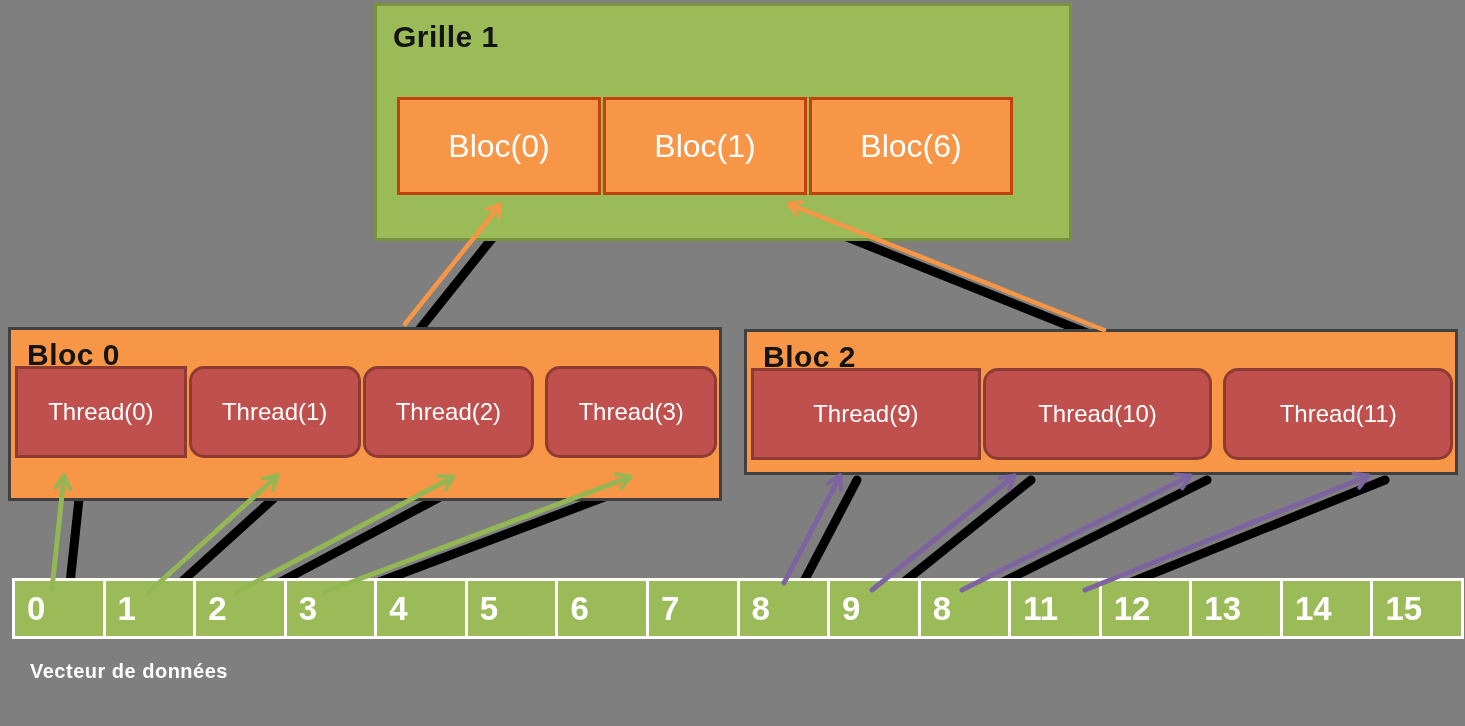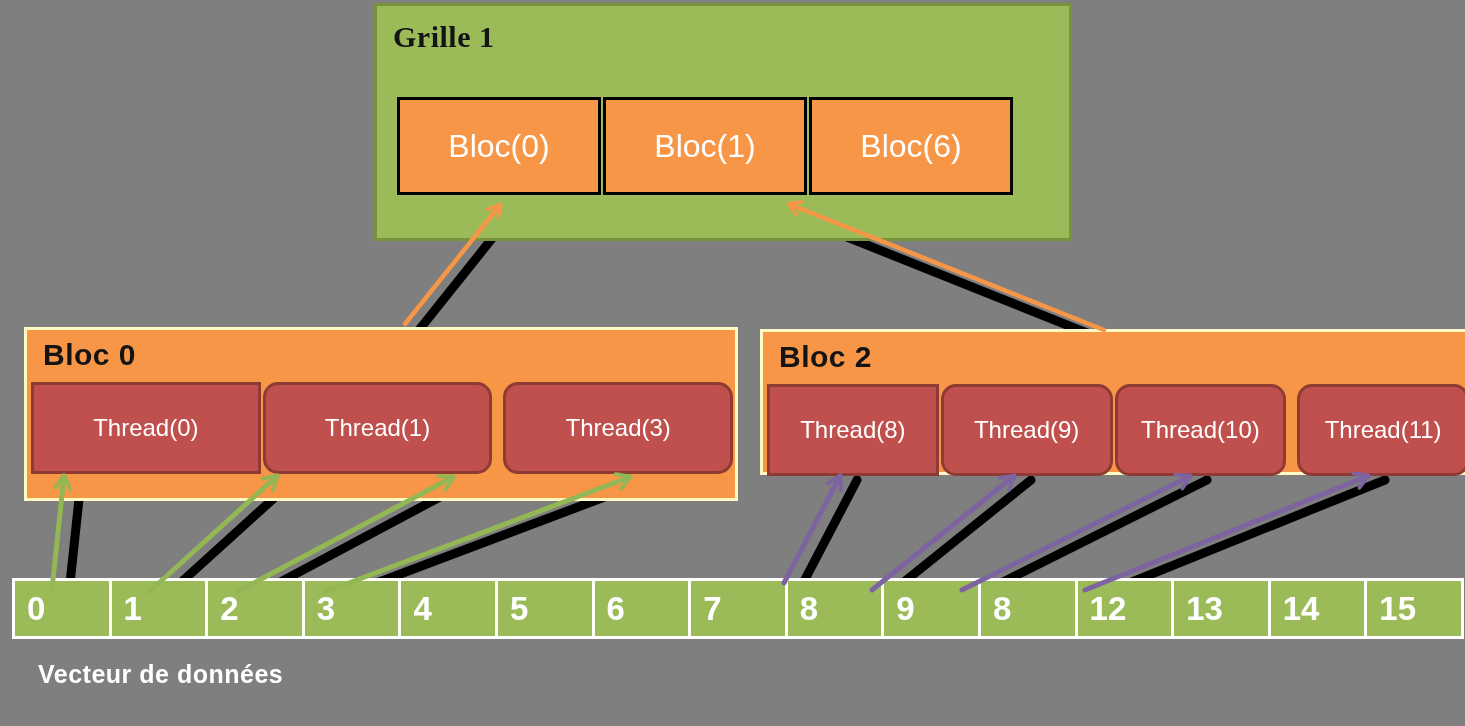--- a/index.html
+++ b/index.html
@@ -32,47 +32,46 @@
     z-index:1;
   }
   .box-title {
     position:absolute;
     font-weight:bold;
     color:#141414;
     font-size:30px;
     letter-spacing:0.5px;
     white-space:nowrap;
   }
-  #grille .box-title { left:16px; top:14px;font-family:Liberation Serif, serif; }
+  #grille .box-title { left:16px; top:14px; }
   #grid-blocks {
     position:absolute; left:20px; top:91px;
     width:616px; height:98px;
     display:flex; gap:2px;
   }
   .grid-block {
     flex:1;
     background:#F79646;
-    border:3px solid #000000;
+    border:3px solid #c2410c;
     display:flex; align-items:center; justify-content:center;
     color:#FFFFFF; font-size:32px;
     white-space:nowrap;
   }
 
   
   .bloc {
     background:#F79646;
-    border:3px solid #fef9c3;
-    z-index:1;
-    margin-left:16px;
+    border:3px solid #404040;
+    z-index:1;
   }
   #bloc0 { left:8px;   top:327px; width:714px; height:174px; }
   #bloc2 { left:744px; top:329px; width:714px; height:146px; }
   .bloc .box-title { left:16px; top:8px; }
   .thread-row {
-    position:absolute; left:4px; top:52px;
+    position:absolute; left:4px; top:36px;
     width:702px; height:92px;
     display:flex;
     text-align:right;
   }
   .thread {
     flex:1;
     background:#C0504D;
     border:3px solid #8E3B33;
     display:flex; align-items:center; justify-content:center;
     color:#FFFFFF; font-size:24px;
@@ -92,25 +91,24 @@
     background:#9BBB59;
     border:3px solid #FFFFFF;
     display:flex; align-items:center;
     padding-left:12px;
     color:#FFFFFF; font-size:33px; font-weight:bold;
   }
   .vcell + .vcell { margin-left:-3px; }
 
   #vector-caption {
     position:absolute; left:30px; top:660px;
-    color:#FFFFFF; font-size:25px; font-weight:600;
+    color:#FFFFFF; font-size:20px; font-weight:600;
     letter-spacing:0.5px;
     z-index:1;
     white-space:nowrap;
-    margin-left:8px;
   }
 </style>
 </head>
 <body>
 
 <div id="canvas">
 
   <svg id="shadow-layer" class="layer">
       <line x1="69" y1="593" x2="81" y2="480" stroke="#000000" stroke-width="9" stroke-linecap="round"></line>
       <line x1="166" y1="596" x2="294" y2="480" stroke="#000000" stroke-width="9" stroke-linecap="round"></line>
@@ -131,46 +129,47 @@
         <div class="grid-block">Bloc(1)</div>
         <div class="grid-block">Bloc(6)</div>
       </div>
   </div>
 
   <div id="bloc0" class="box bloc">
     <div class="box-title">Bloc 0</div>
     <div class="thread-row" id="bloc0-threads">
         <div class="thread">Thread(0)</div>
         <div class="thread">Thread(1)</div>
+        <div class="thread">Thread(2)</div>
         <div class="thread">Thread(3)</div>
       </div>
   </div>
 
   <div id="bloc2" class="box bloc">
     <div class="box-title">Bloc 2</div>
     <div class="thread-row" id="bloc2-threads">
-        <div class="thread">Thread(8)</div>
         <div class="thread">Thread(9)</div>
         <div class="thread">Thread(10)</div>
         <div class="thread">Thread(11)</div>
       </div>
   </div>
 
   <div id="vector" class="box">
       <div class="vcell">0</div>
       <div class="vcell">1</div>
       <div class="vcell">2</div>
       <div class="vcell">3</div>
       <div class="vcell">4</div>
       <div class="vcell">5</div>
       <div class="vcell">6</div>
       <div class="vcell">7</div>
       <div class="vcell">8</div>
       <div class="vcell">9</div>
       <div class="vcell">8</div>
+      <div class="vcell">11</div>
       <div class="vcell">12</div>
       <div class="vcell">13</div>
       <div class="vcell">14</div>
       <div class="vcell">15</div>
     </div>
 
   <div id="vector-caption">Vecteur de données</div>
 
   <svg id="arrow-layer" class="layer">
       <defs>

